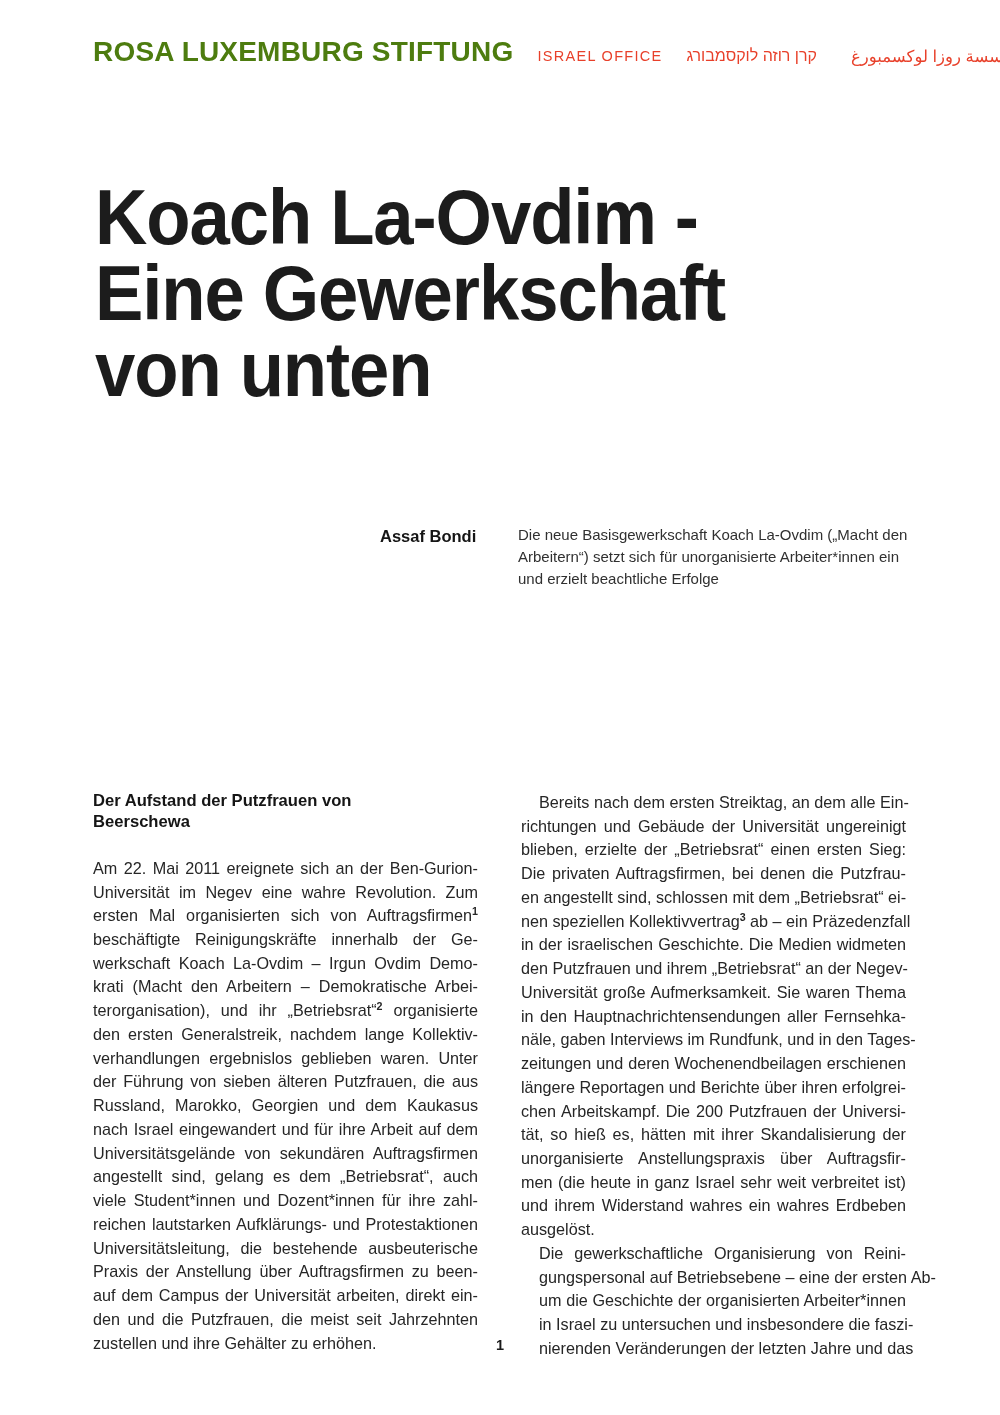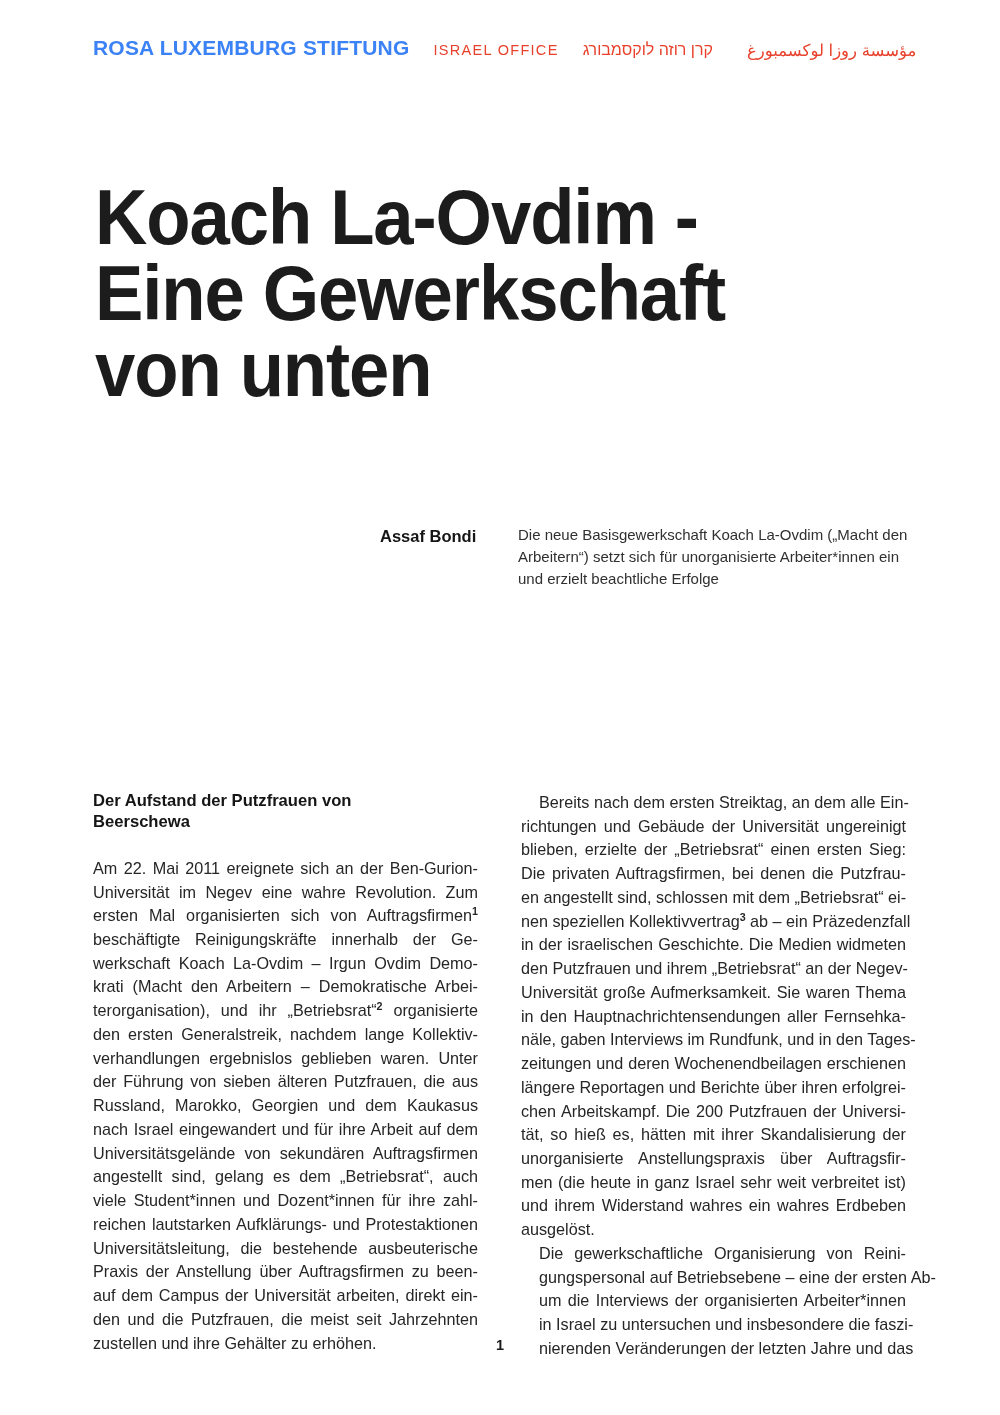--- a/index.html
+++ b/index.html
@@ -33,23 +33,23 @@
     top: 36px;
     width: 820px;
     height: 30px;
     display: flex;
     align-items: baseline;
     white-space: nowrap;
   }
   .brand {
     font-family: "Liberation Sans", sans-serif;
     font-weight: 700;
-    font-size: 21px;
+    font-size: 28px;
     letter-spacing: 0.2px;
-    color: #3b82f6;
+    color: #4d7c0f;
     transform: scaleX(1.0);
     transform-origin: left center;
   }
   .office-group {
     margin-left: 24px;
     display: flex;
     align-items: center;
     gap: 24px;
     color: #e8402a;
     font-size: 15px;
@@ -251,21 +251,21 @@
         <span class="ln">tät, so hieß es, hätten mit ihrer Skandalisierung der</span>
         <span class="ln">unorganisierte Anstellungspraxis über Auftragsfir-</span>
         <span class="ln">men (die heute in ganz Israel sehr weit verbreitet ist)</span>
         <span class="ln">und ihrem Widerstand wahres ein wahres Erdbeben</span>
         <span class="ln last">ausgelöst.</span>
       </p>
 
       <p class="body-p">
         <span class="ln indent">Die gewerkschaftliche Organisierung von Reini-</span>
         <span class="ln">gungspersonal auf Betriebsebene – eine der ersten Ab-</span>
-        <span class="ln">um die Interviews der organisierten Arbeiter*innen</span>
+        <span class="ln">um die Geschichte der organisierten Arbeiter*innen</span>
         <span class="ln">in Israel zu untersuchen und insbesondere die faszi-</span>
         <span class="ln last">nierenden Veränderungen der letzten Jahre und das</span>
       </p>
     </div>
 
   </div>
 
   <div class="folio">1</div>
 
 </div>

